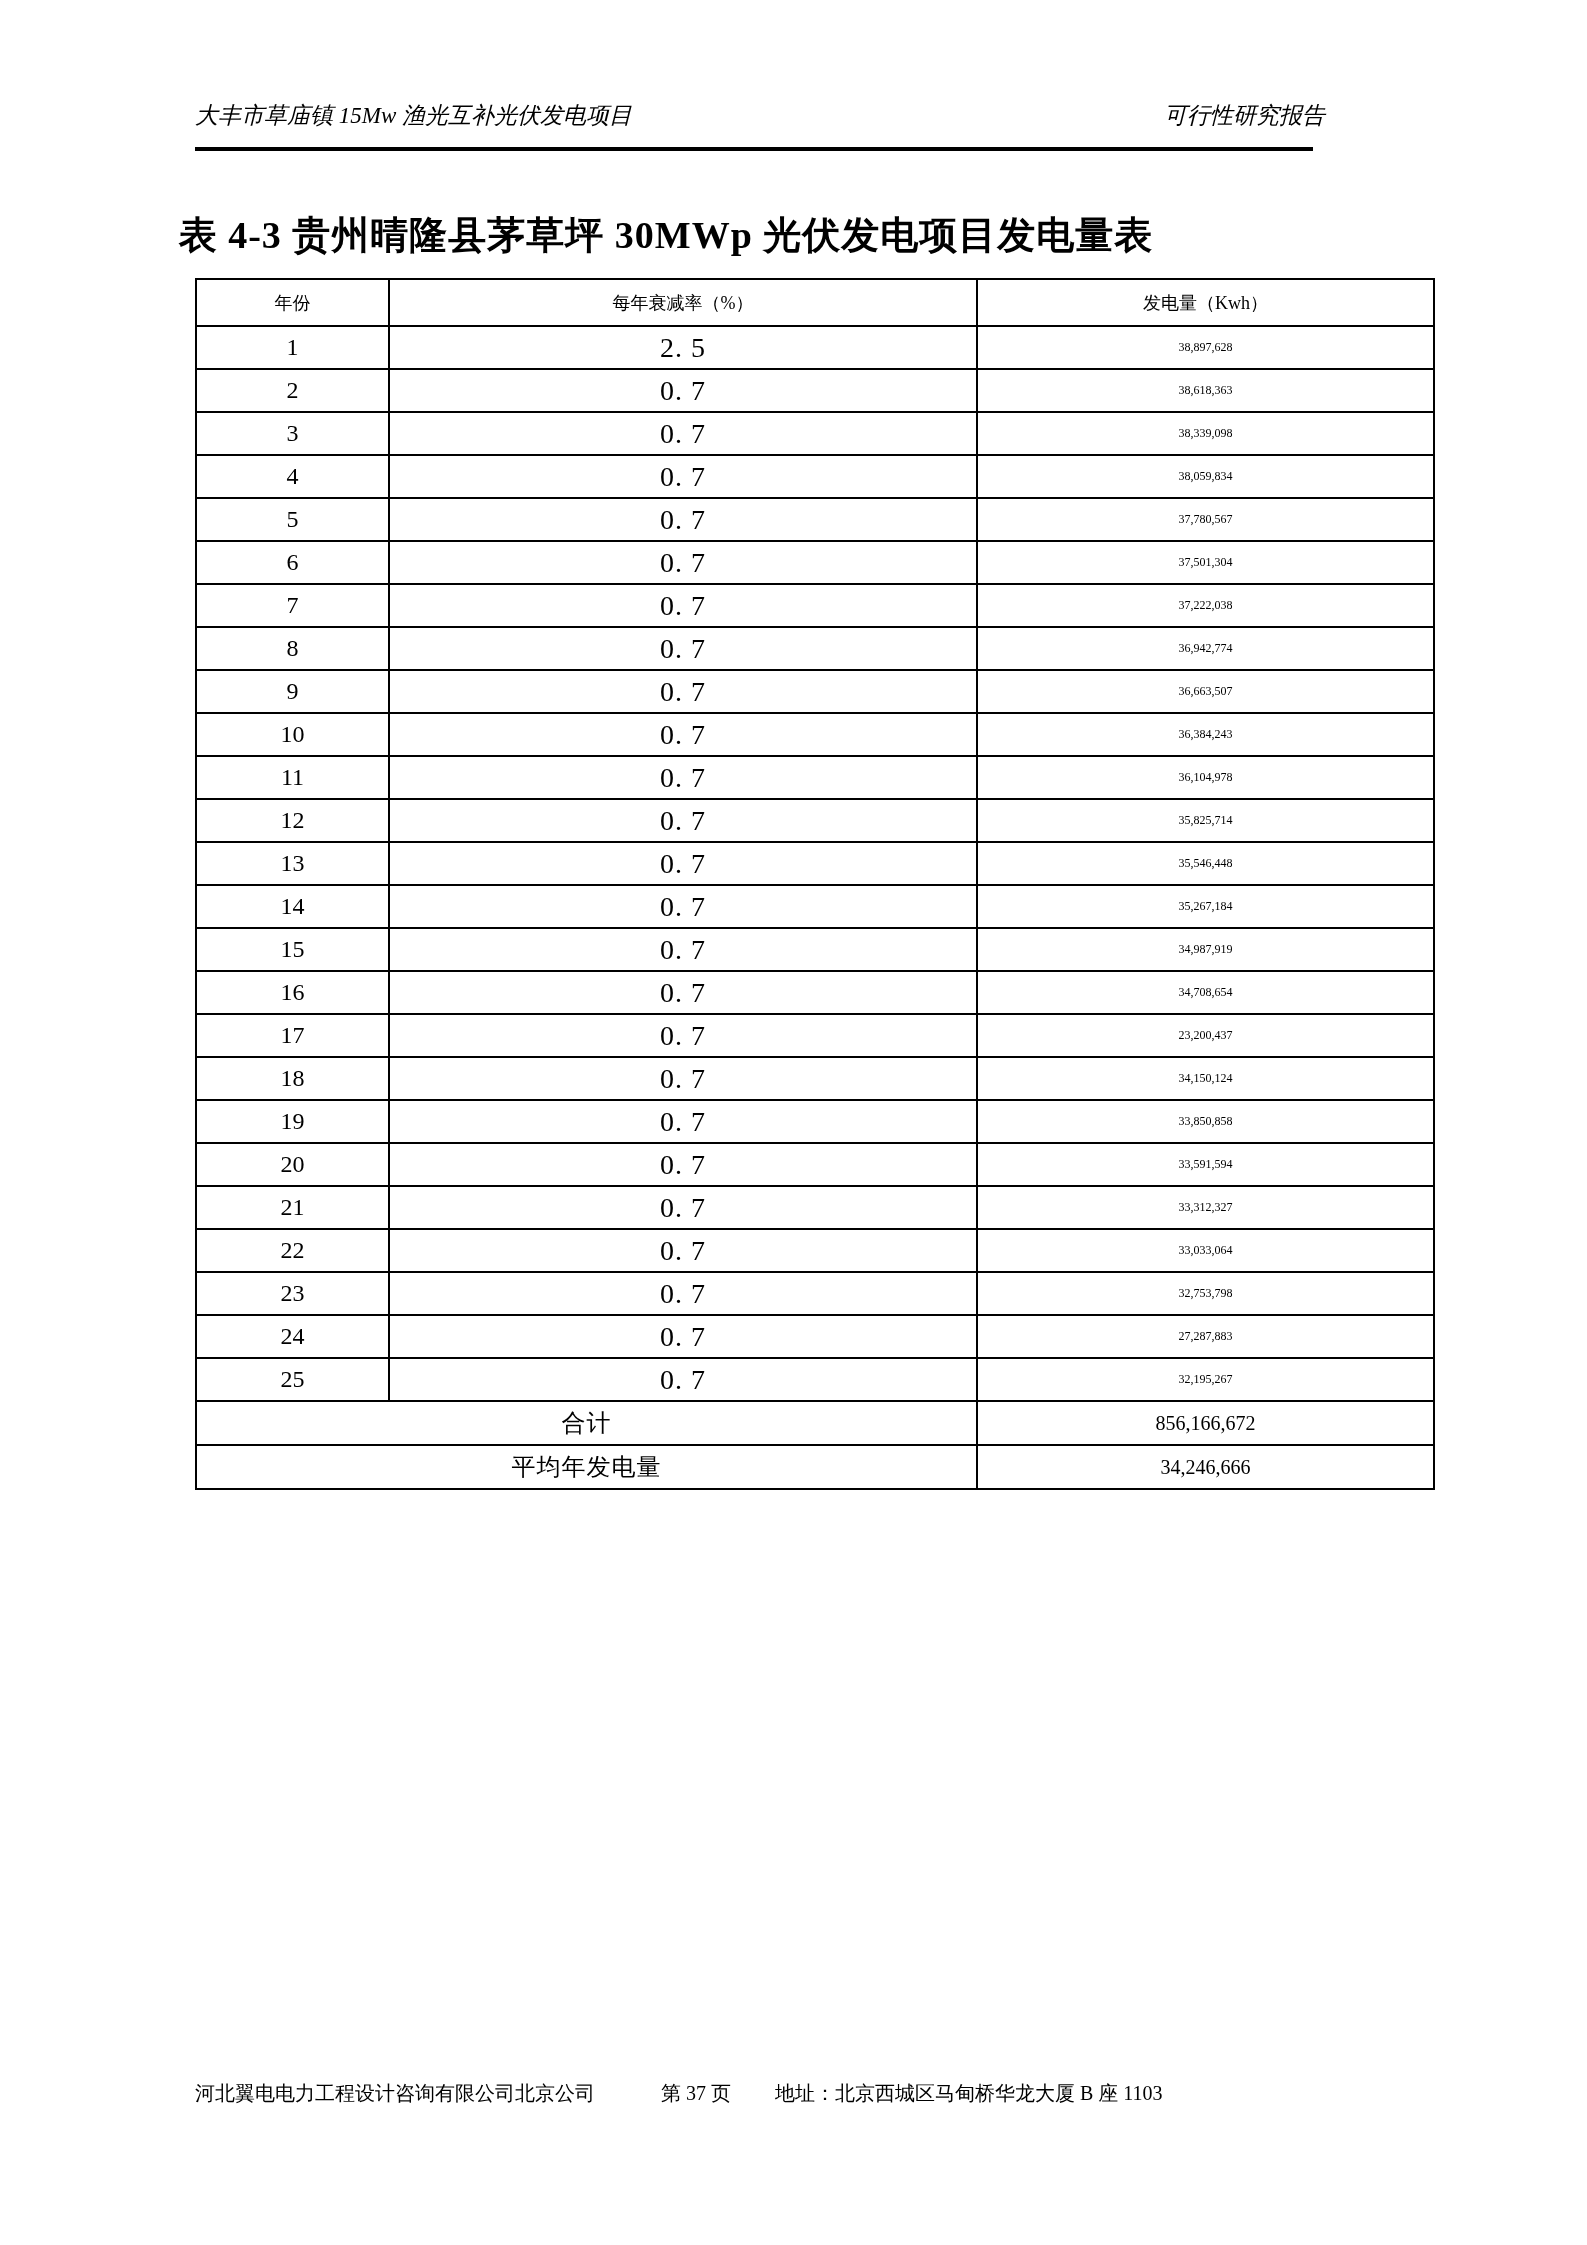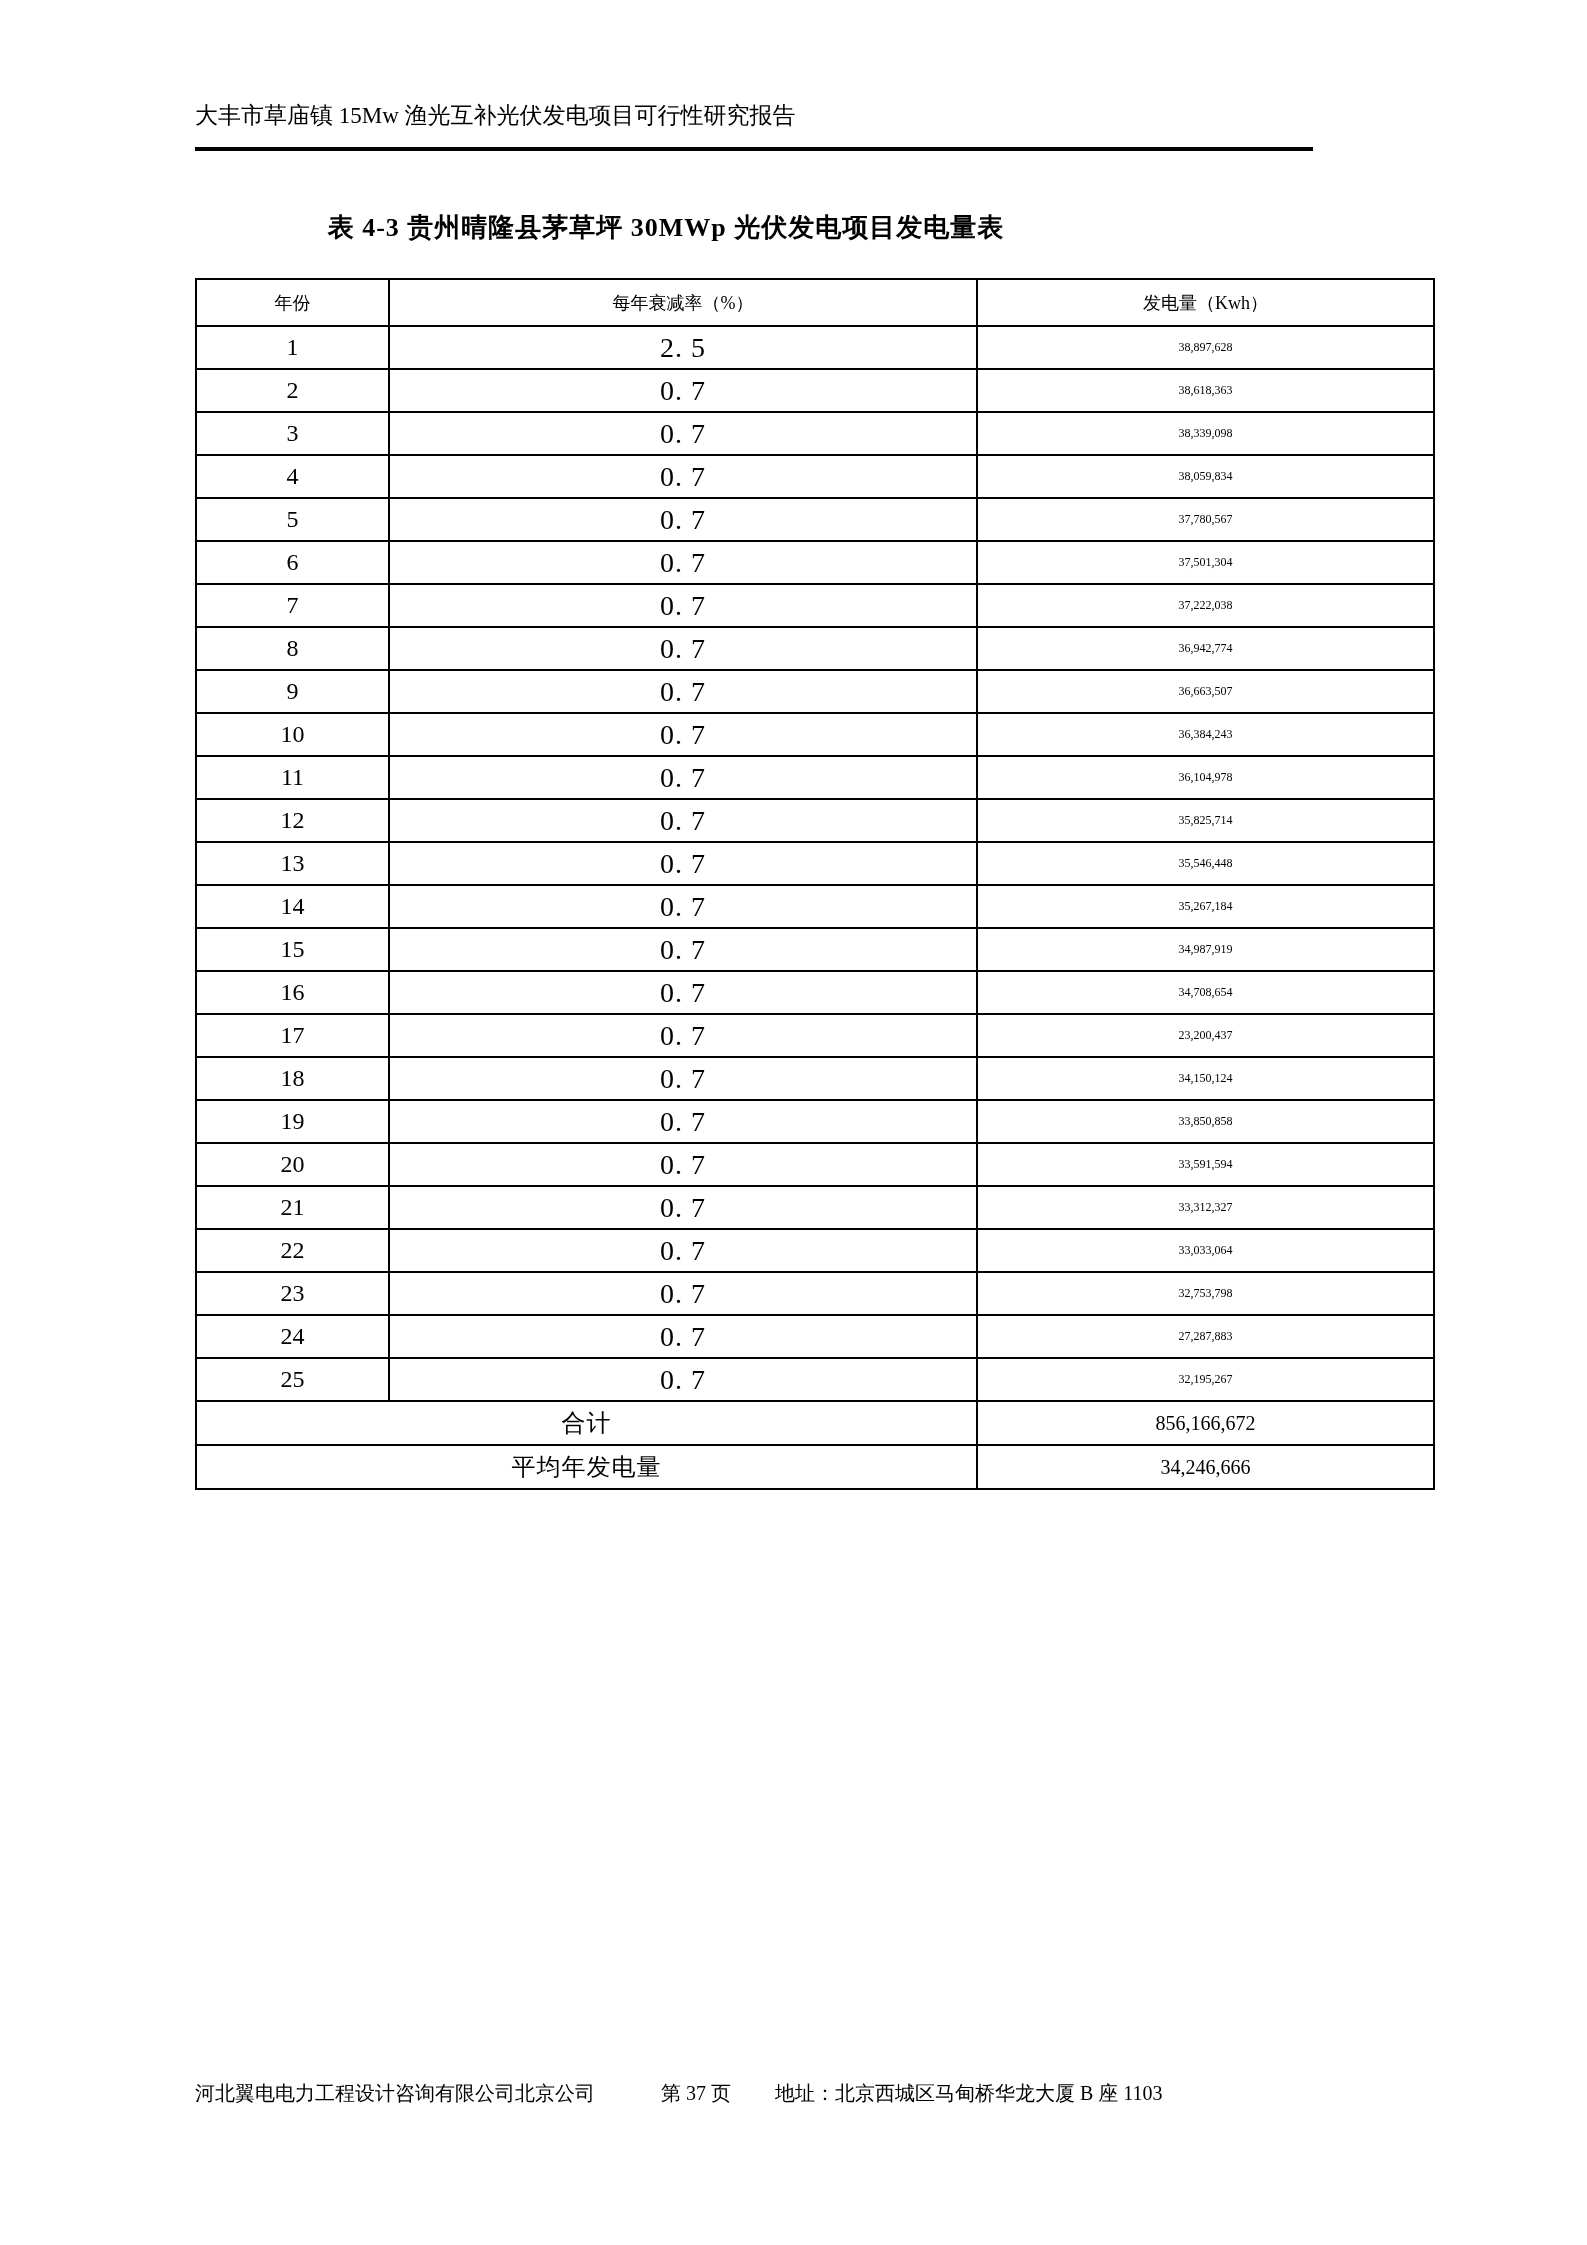--- a/index.html
+++ b/index.html
@@ -12,43 +12,44 @@
     font-family: "Liberation Serif", "DejaVu Serif", serif;
   }
 
   
   .page-header {
     position: absolute;
     top: 102px;
     left: 195px;
     width: 1130px;
     display: flex;
-    justify-content: flex-start;
+    justify-content: space-between;
     align-items: baseline;
     font-size: 23px;
     line-height: 28px;
     white-space: nowrap;
+    font-style: italic;
   }
   .header-rule {
     position: absolute;
     top: 147px;
     left: 195px;
     width: 1118px;
     height: 4px;
     background: #000000;
   }
 
   
   .doc-title {
     position: absolute;
     top: 210px;
     left: 0;
     width: 1332px;
     text-align: center;
-    font-size: 26px;
+    font-size: 38px;
     font-weight: bold;
     letter-spacing: 1px;
     white-space: nowrap;
   }
 
   
   table.gen-table {
     position: absolute;
     top: 278px;
     left: 195px;

